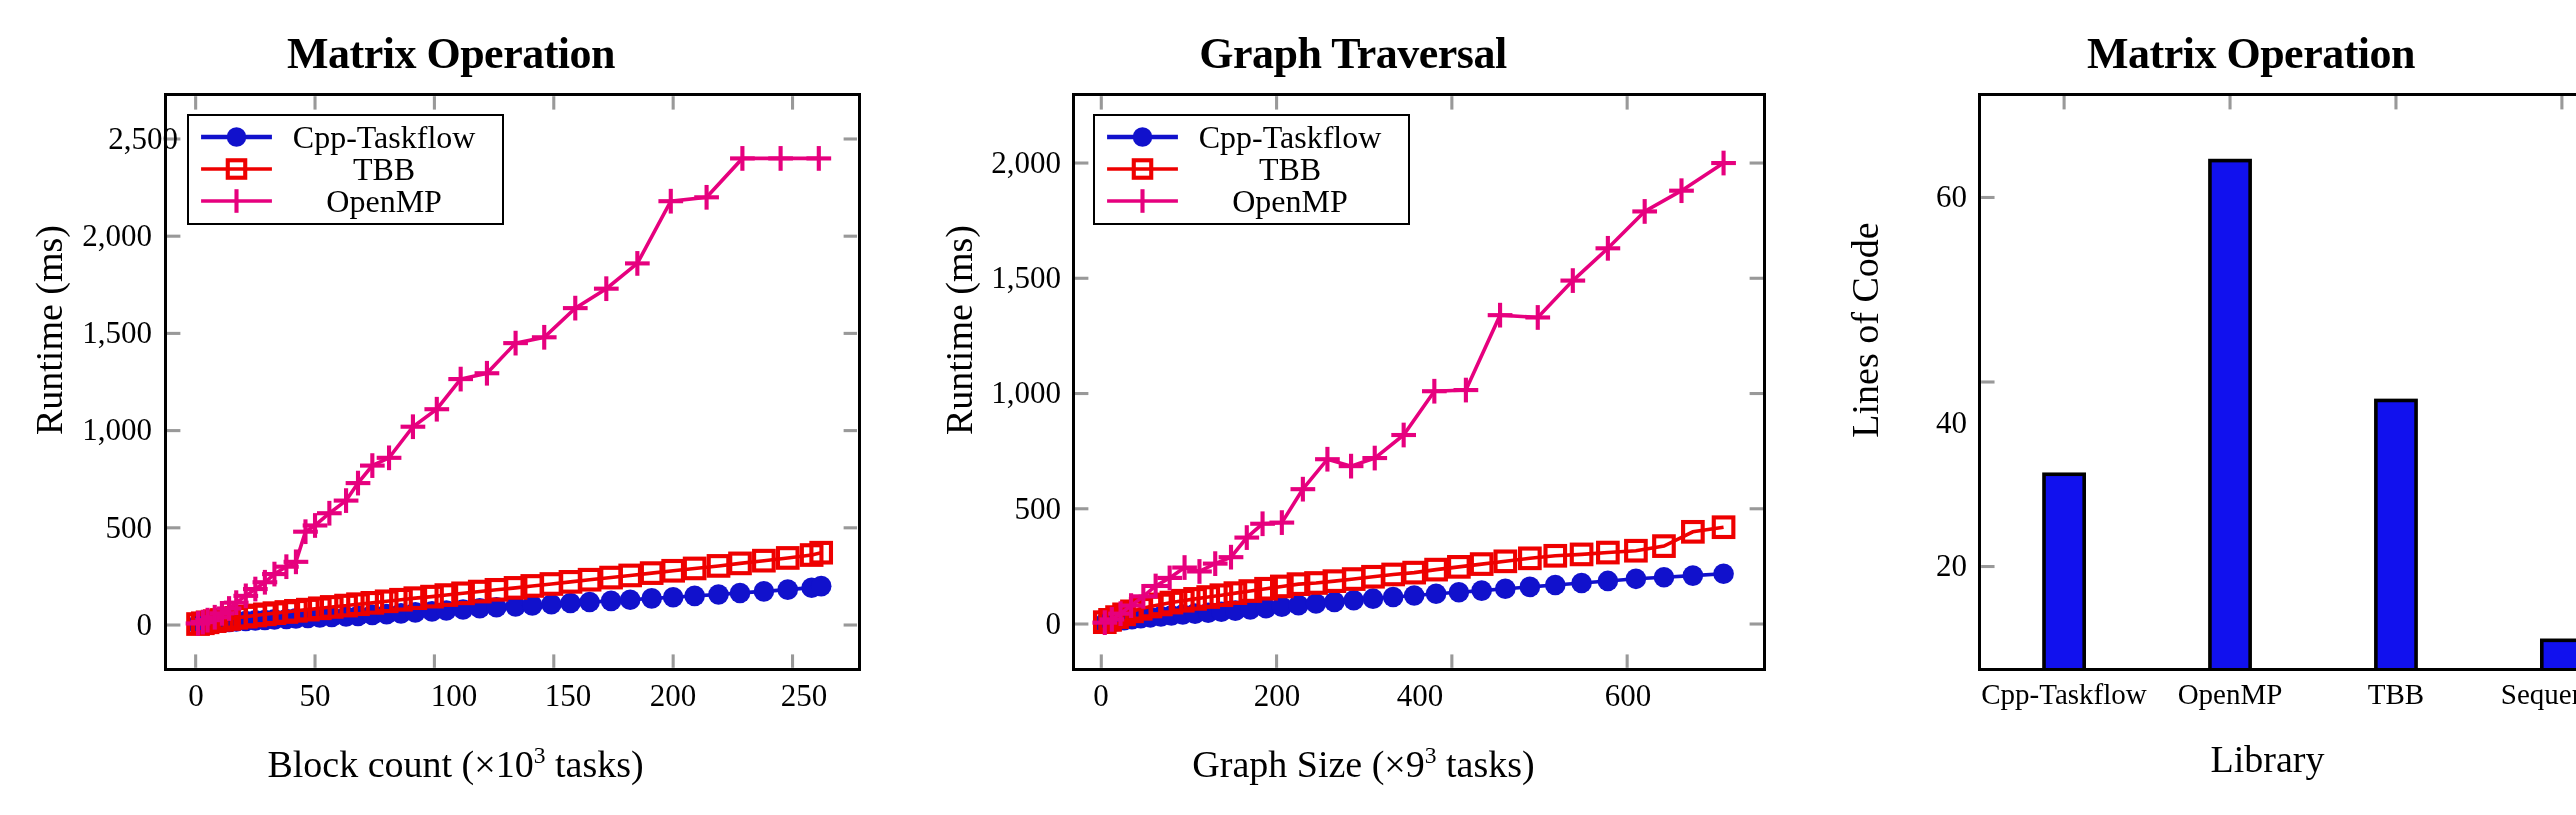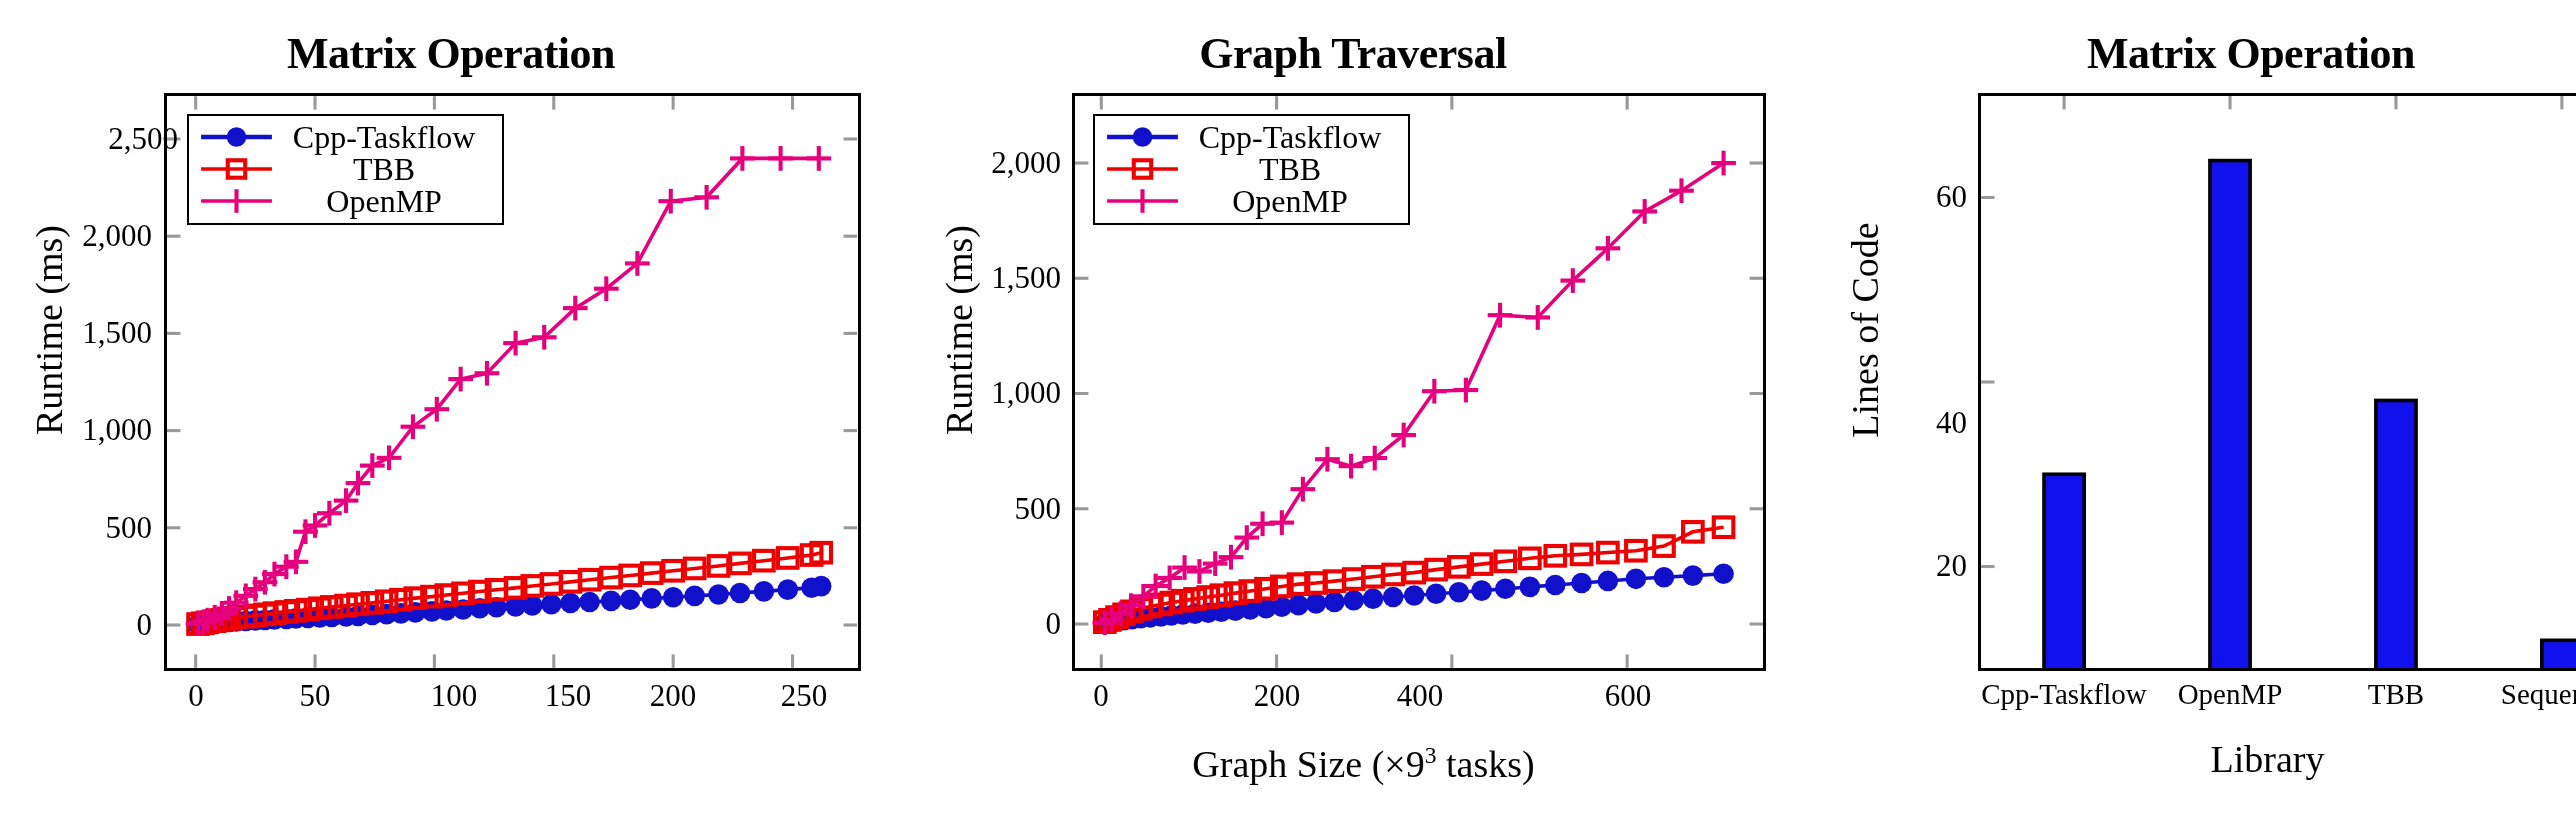--- a/index.html
+++ b/index.html
@@ -117,20 +117,23 @@
 </head>
 <body>
 
 <div class="figure-row">
 
   <div class="panel panel-line">
     <div class="chart-title">Matrix Operation</div>
 
     <div class="ylab" style="left:-106px;top:308px;width:309px;">Runtime (ms)</div>
 
+    <div class="xlab" style="left:82px;top:742px;width:747px;">
+      <span>Block count (×10</span><span class="sup">3</span><span> tasks)</span>
+    </div>
 
     <div class="plot" style="left:164px;top:93px;width:697px;height:578px;">
       <div class="plot-inner">
         <svg id="svg-p1" width="690" height="572" viewBox="0 0 1340 1110">
             <line x1="0" y1="1026.938775510204" x2="26" y2="1026.938775510204" stroke="#999" stroke-width="6"></line>
             <line x1="1314" y1="1026.938775510204" x2="1340" y2="1026.938775510204" stroke="#999" stroke-width="6"></line>
             <line x1="0" y1="838.1632653061224" x2="26" y2="838.1632653061224" stroke="#999" stroke-width="6"></line>
             <line x1="1314" y1="838.1632653061224" x2="1340" y2="838.1632653061224" stroke="#999" stroke-width="6"></line>
             <line x1="0" y1="649.3877551020407" x2="26" y2="649.3877551020407" stroke="#999" stroke-width="6"></line>
             <line x1="1314" y1="649.3877551020407" x2="1340" y2="649.3877551020407" stroke="#999" stroke-width="6"></line>

